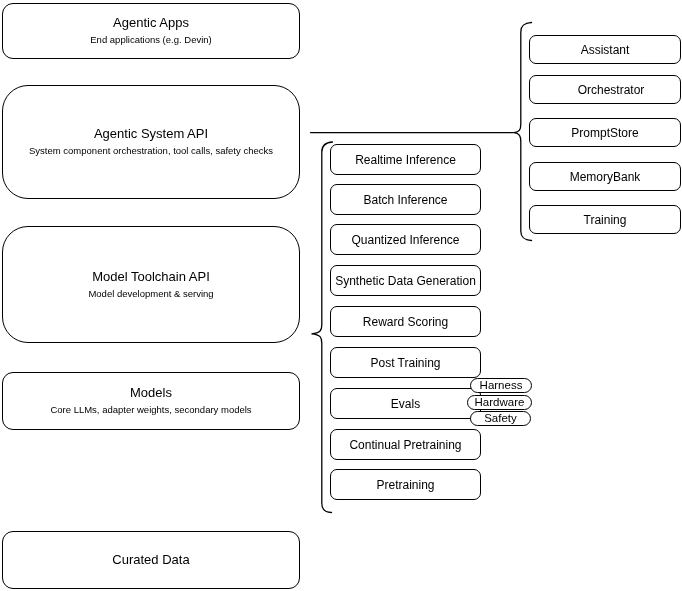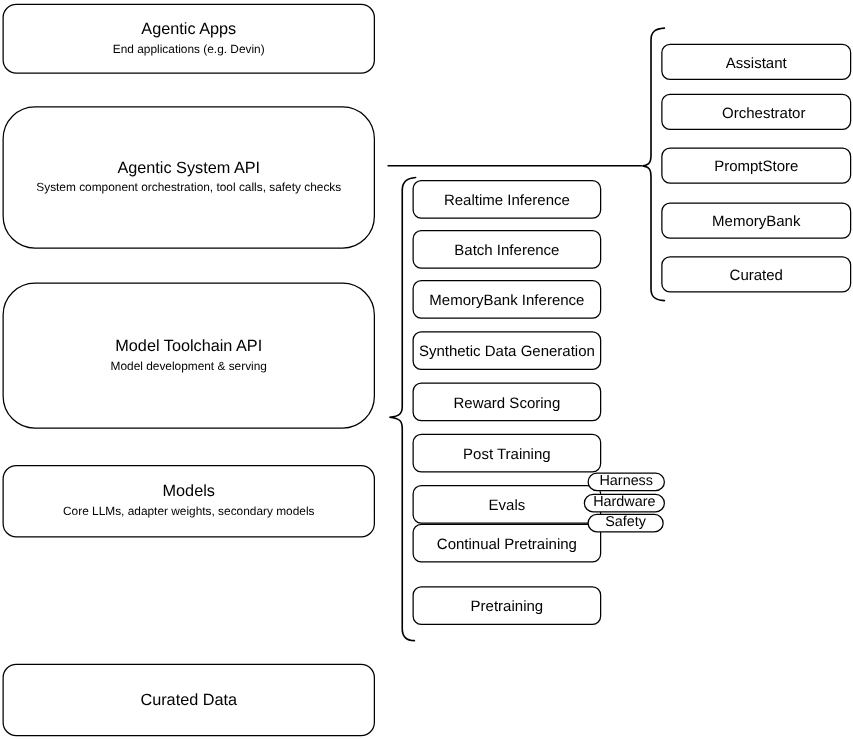--- a/index.html
+++ b/index.html
@@ -108,31 +108,31 @@
     <div class="subtitle">Core LLMs, adapter weights, secondary models</div>
   </div>
 
 
   <div class="node bigbox" style="top:531px;height:58px;">
     <div class="title">Curated Data</div>
   </div>
 
   <div class="node midbox" style="top:144px;">Realtime Inference</div>
   <div class="node midbox" style="top:184px;">Batch Inference</div>
-  <div class="node midbox" style="top:224px;">MemoryBank Inference</div>
+  <div class="node midbox" style="top:224px;">Quantized Inference</div>
   <div class="node midbox" style="top:265px;">Synthetic Data Generation</div>
   <div class="node midbox" style="top:306px;">Reward Scoring</div>
   <div class="node midbox" style="top:347px;">Post Training</div>
   <div class="node midbox" style="top:388px;">Evals</div>
-  <div class="node midbox" style="top:419px;">Continual Pretraining</div>
+  <div class="node midbox" style="top:429px;">Continual Pretraining</div>
   <div class="node midbox" style="top:469px;">Pretraining</div>
 
   <div class="node pill" style="left:470px;top:378px;width:62px;">Harness</div>
   <div class="node pill" style="left:467px;top:395px;width:65px;">Hardware</div>
   <div class="node pill" style="left:470px;top:411px;width:61px;">Safety</div>
 
   <div class="node rightbox" style="top:35px;">Assistant</div>
   <div class="node rightbox" style="top:75px;padding-left:12px;">Orchestrator</div>
   <div class="node rightbox" style="top:118px;">PromptStore</div>
   <div class="node rightbox" style="top:162px;">MemoryBank</div>
-  <div class="node rightbox" style="top:205px;">Curated</div>
+  <div class="node rightbox" style="top:205px;">Training</div>
 
 </div>
 
 </body></html>

